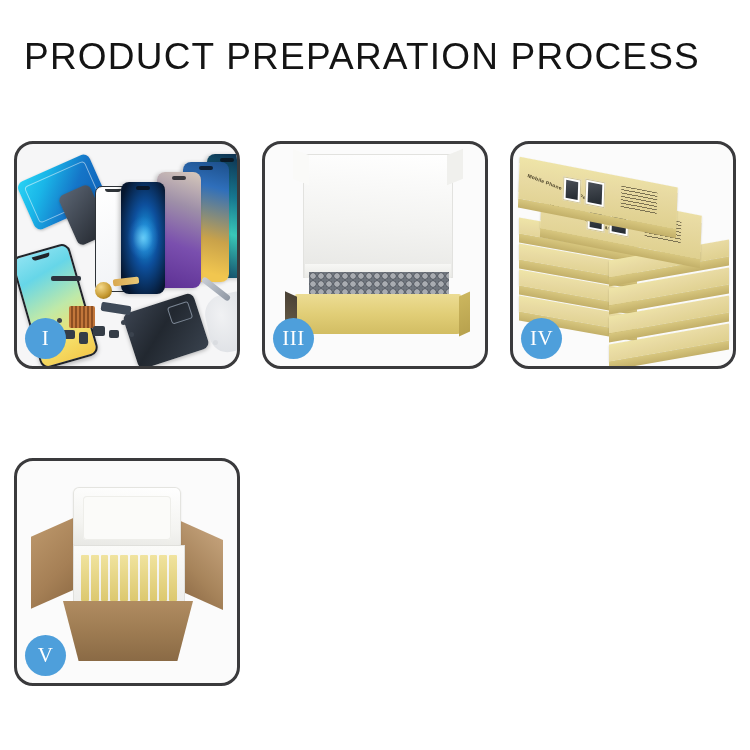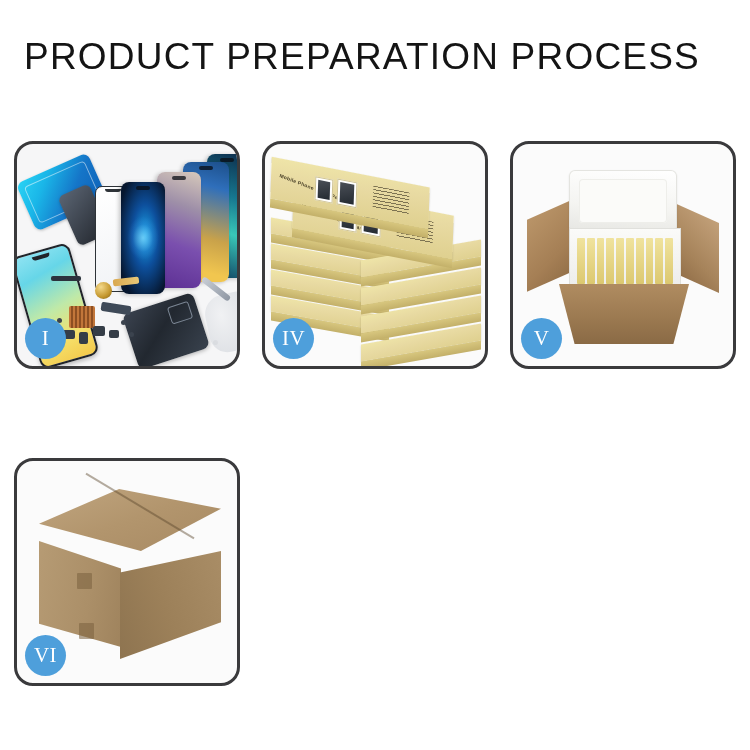--- a/index.html
+++ b/index.html
@@ -398,20 +398,29 @@
         <div class="scr" style="left:112px;top:188px"></div>
         <div class="scr" style="left:40px;top:174px"></div>
         <div class="scr" style="left:196px;top:196px"></div>
         <div class="hand"></div>
         <div class="tool"></div>
       </div>
       <div class="badge">I</div>
     </div>
 
 
+    <div class="panel p3">
+      <div class="scene">
+        <div class="foamlid"></div>
+        <div class="foamflat"></div>
+        <div class="greybubble"></div>
+        <div class="boxtray"></div>
+      </div>
+      <div class="badge">III</div>
+    </div>
 
     <div class="panel p4">
       <div class="scene stack">
 
         <div class="sbox" style="left:6px;top:84px;width:118px;height:16px;transform:skewY(10deg)">
             <span class="side"></span>
           </div>
         <div class="sbox" style="left:6px;top:110px;width:118px;height:16px;transform:skewY(10deg)">
             <span class="side"></span>
           </div>
@@ -478,26 +487,15 @@
           <span></span>
             <span></span>
           <span></span>
             <span></span>
         </div>
         <div class="cartonBody"></div>
       </div>
       <div class="badge">V</div>
     </div>
 
-    <div class="panel p6">
-      <div class="scene">
-        <div class="cTop"></div>
-        <div class="cFront"></div>
-        <div class="cSide"></div>
-        <div class="seam" style="left:60px;top:44px;width:126px;height:2px;transform:rotate(31deg)"></div>
-        <div class="tab" style="left:60px;top:112px"></div>
-        <div class="tab" style="left:62px;top:162px"></div>
-      </div>
-      <div class="badge">VI</div>
-    </div>
 
   </div>
 </div>
 
 </body></html>

